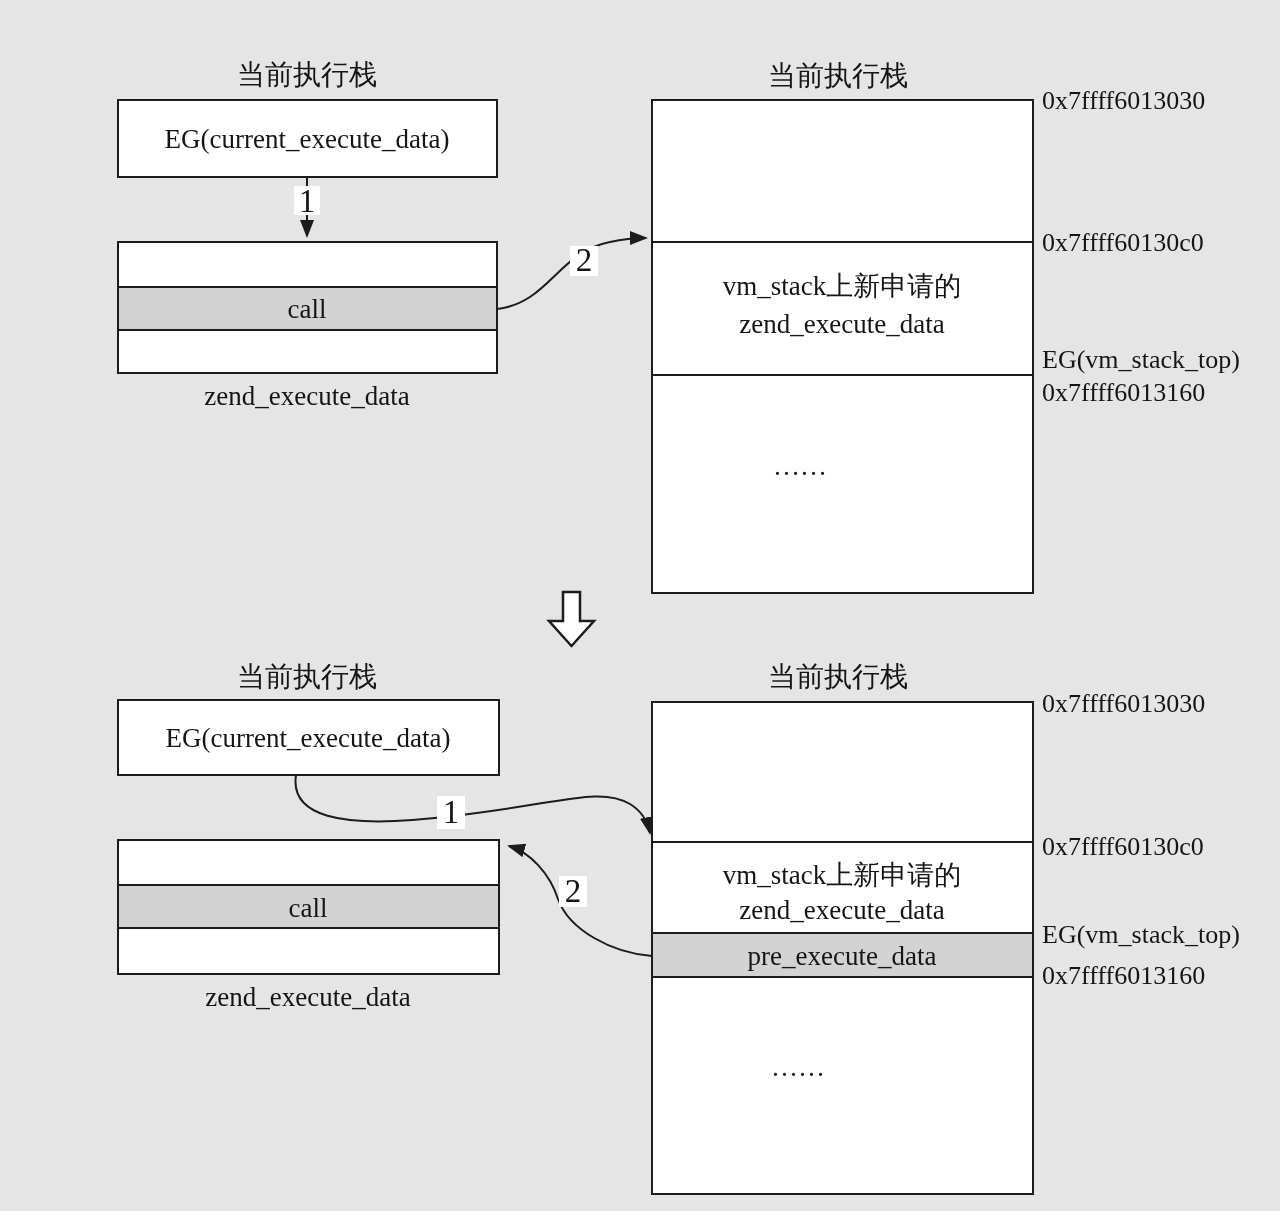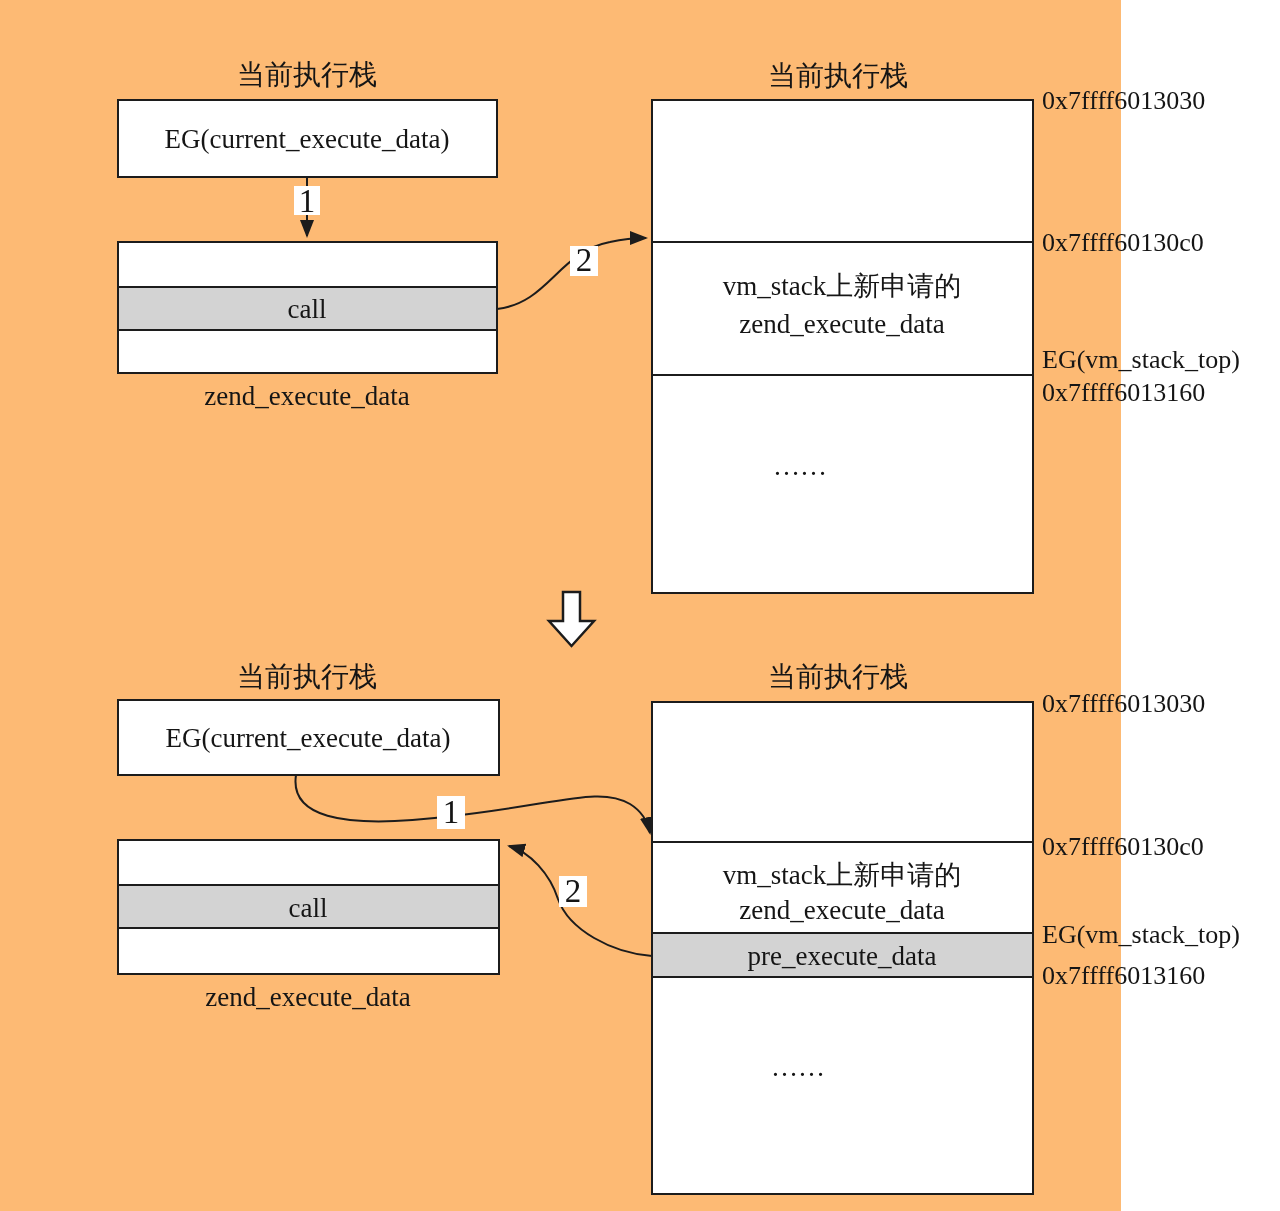--- a/index.html
+++ b/index.html
@@ -1,16 +1,16 @@
 <!DOCTYPE html>
 <html><head>
 <meta charset="utf-8">
 <style>
   html,body{margin:0;padding:0;background:#ffffff;}
-  .canvas{width:1121px;height:1211px;background:#fdba74;position:relative;}
+  .canvas{width:1280px;height:1211px;background:#e5e5e5;position:relative;}
   svg{display:block;}
   text{font-family:"Liberation Serif","DejaVu Serif",serif;fill:#151515;}
   .title{font-size:28px;}
   .boxtext{font-size:27px;}
   .addr{font-size:26px;}
   .stepnum{font-size:33px;}
   .shape{fill:#ffffff;stroke:#1c1c1c;stroke-width:2;}
   .grayrow{fill:#d3d3d3;stroke:#1c1c1c;stroke-width:2;}
   .wire{fill:none;stroke:#1c1c1c;stroke-width:2;}
   .mask{fill:#ffffff;stroke:none;}

